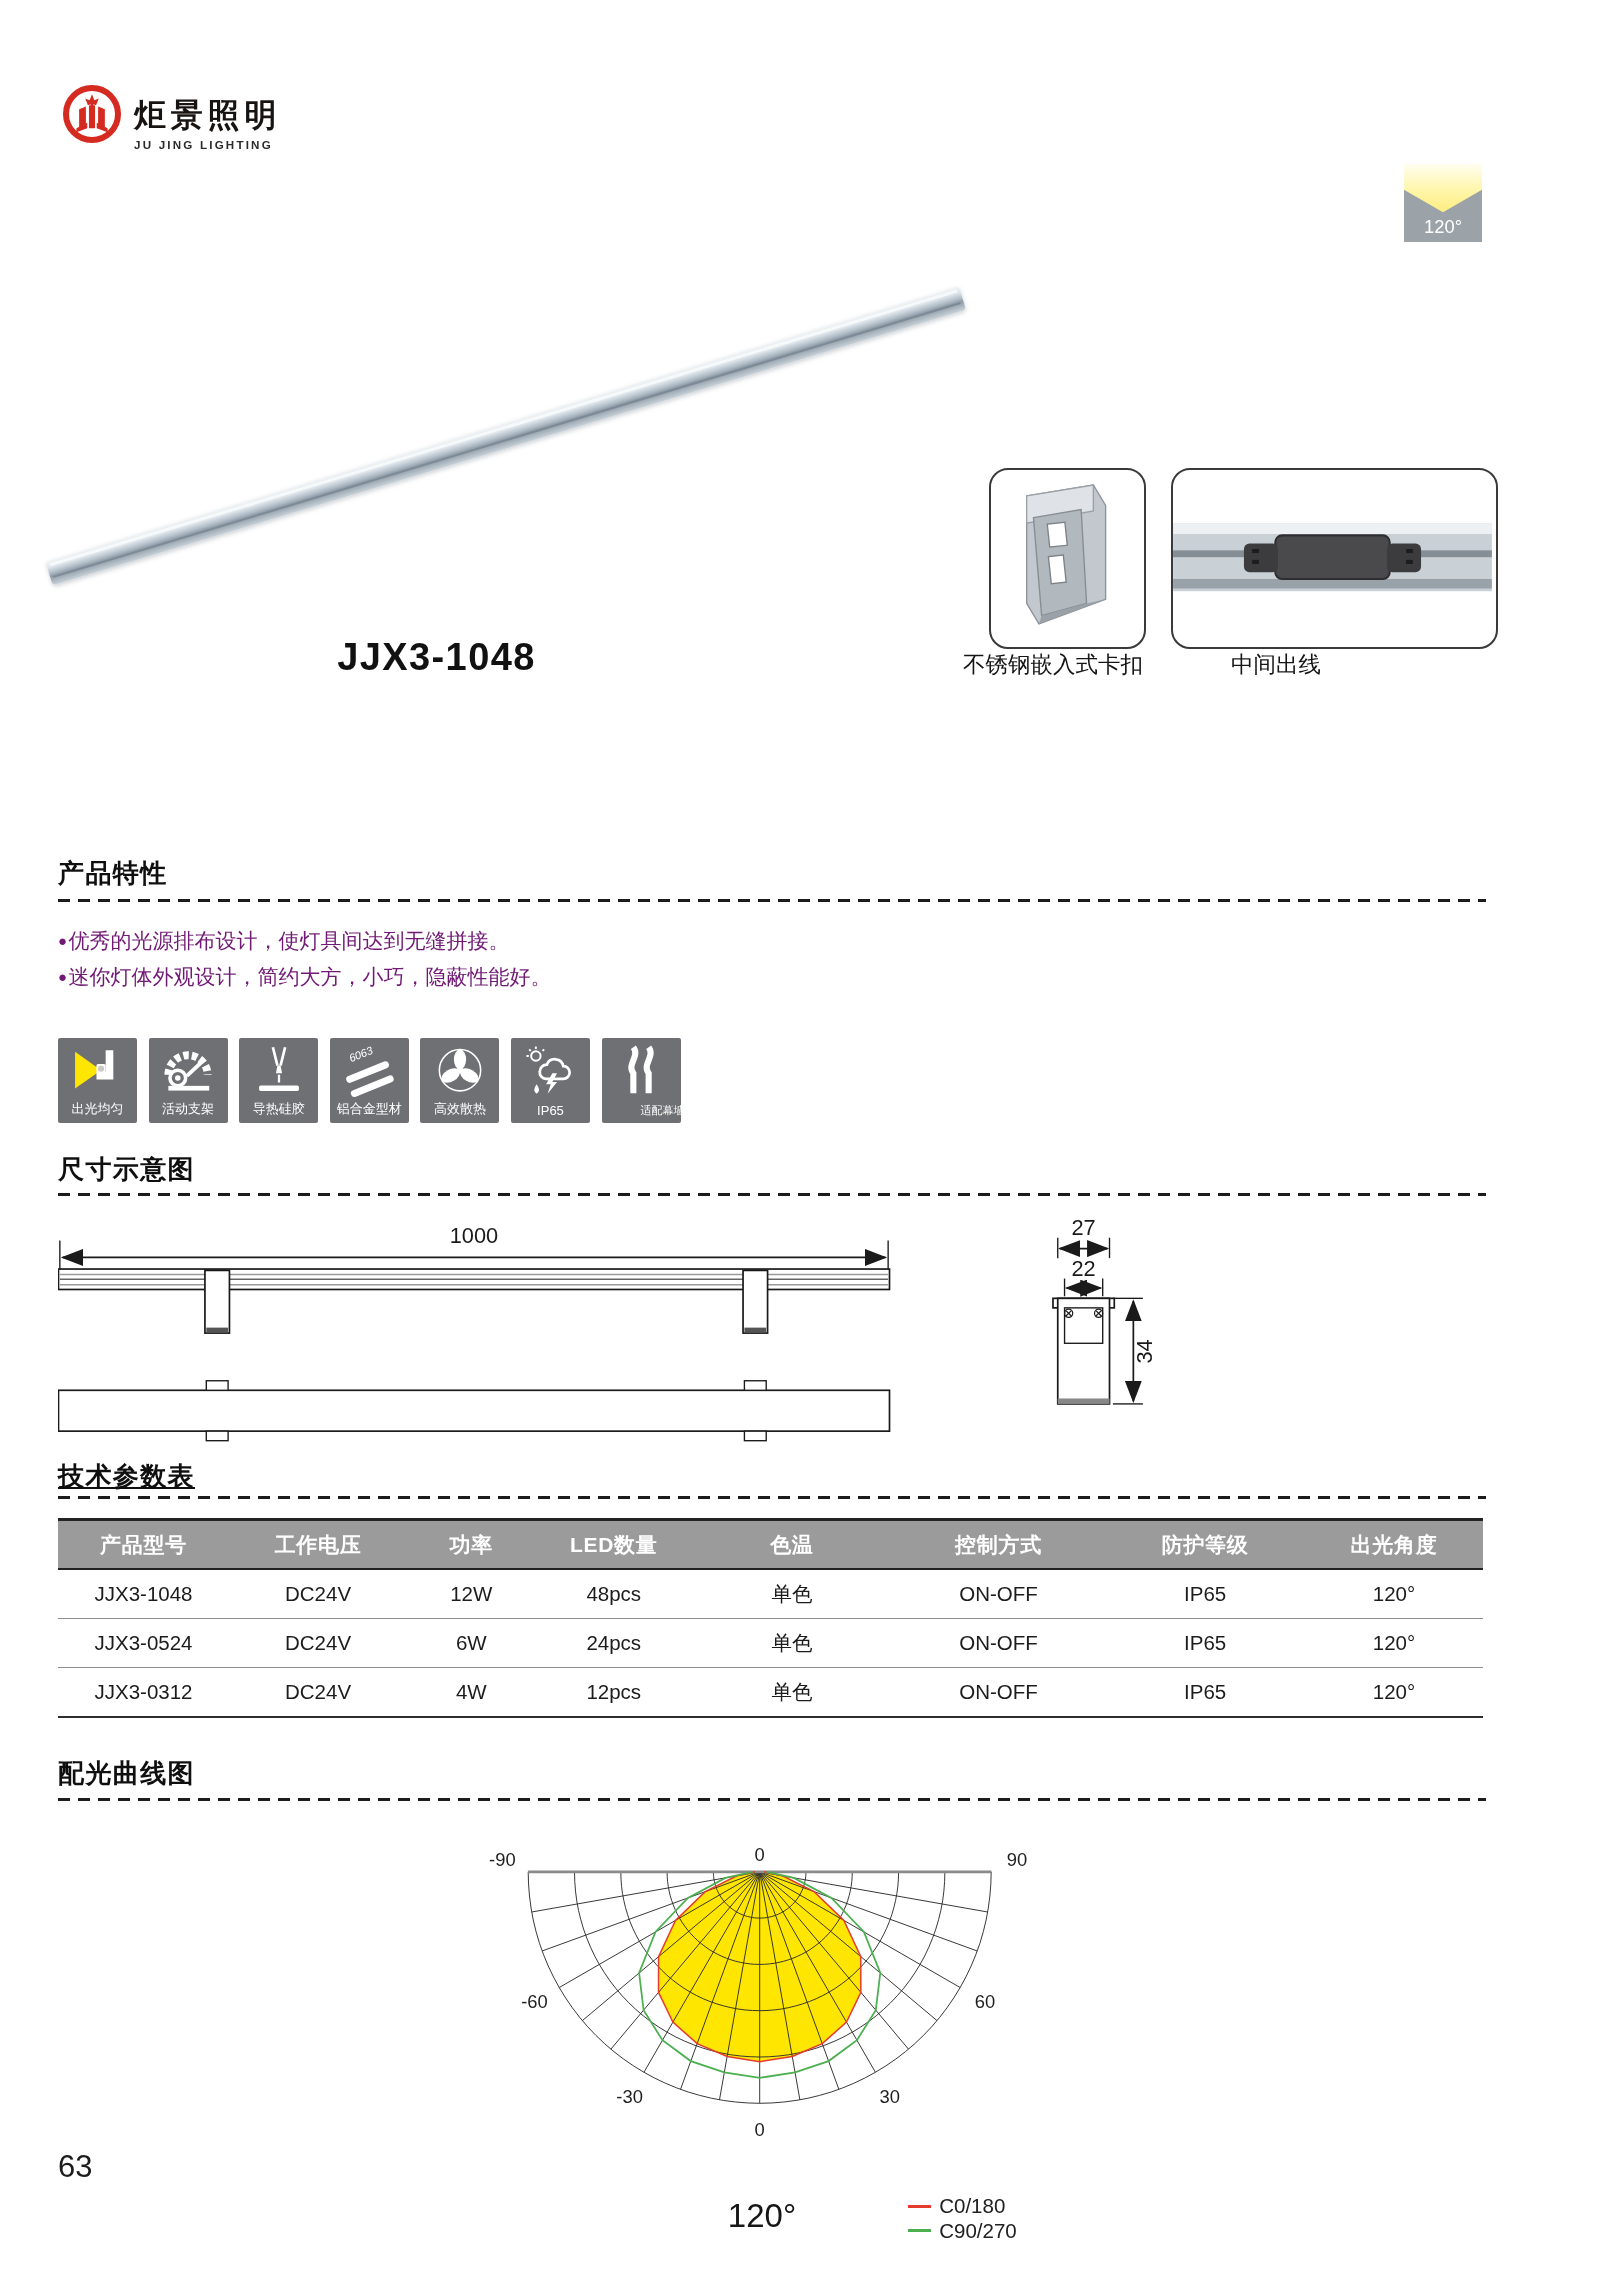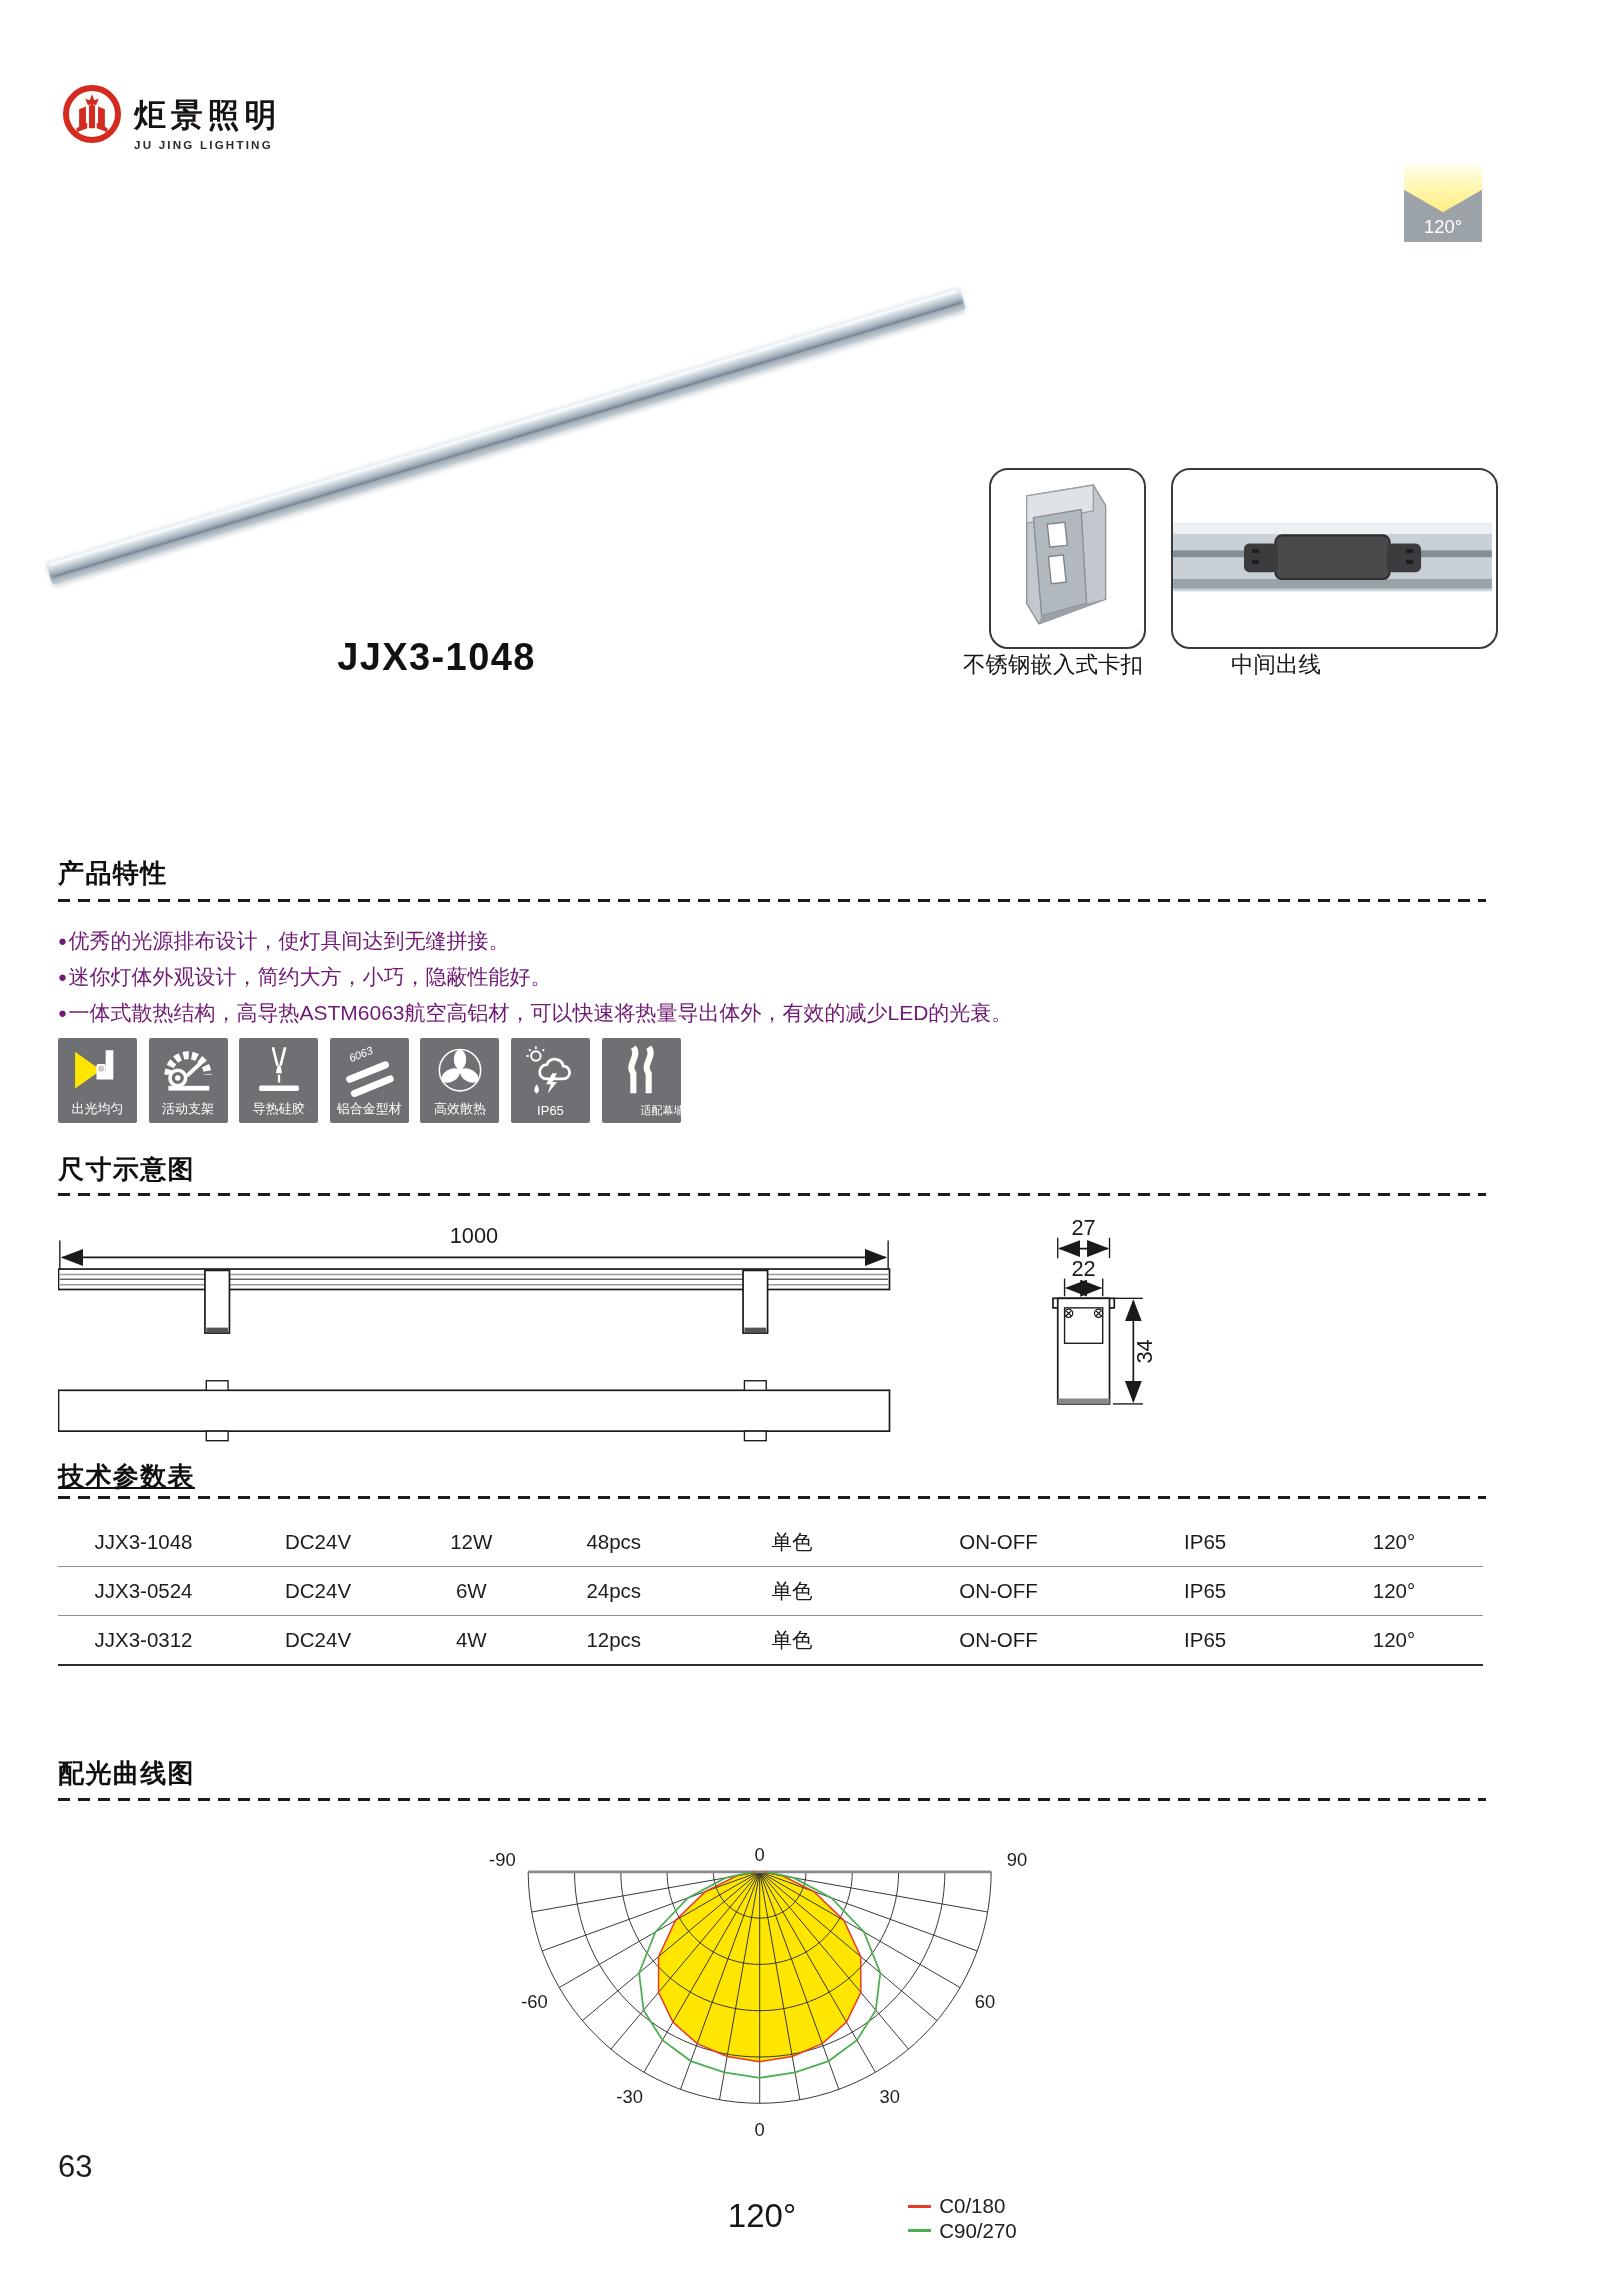--- a/index.html
+++ b/index.html
@@ -120,21 +120,20 @@
     </svg>
   </div>
   <div class="detail-caption abs" style="left:963px;top:649px;width:205px;">不锈钢嵌入式卡扣</div>
   <div class="detail-caption abs" style="left:1231px;top:649px;width:205px;">中间出线</div>
 
   <div class="hd abs" style="left:58px;top:856px;">产品特性</div>
   <div class="dash abs" style="left:58px;top:899px;width:1428px;"></div>
 
   <div class="bullet abs" style="left:58px;top:927px;"><span class="dot">●</span><span>优秀的光源排布设计，使灯具间达到无缝拼接。</span></div>
   <div class="bullet abs" style="left:58px;top:963px;"><span class="dot">●</span><span>迷你灯体外观设计，简约大方，小巧，隐蔽性能好。</span></div>
-  <div class="bullet abs" style="left:58px;top:999px;"><span class="dot">●</span><span>一体式散热结构，高导热ASTM6063航空高铝材，可以快速将热量导出体外，有效的减少LED的光衰。</span></div>
 
   <div class="abs" style="left:58px;top:1038px;display:flex;gap:11.6px;">
     <div class="tile" style="position:relative;">
       <svg class="glyph" width="49" height="55" viewBox="0 0 64 70">
         <polygon points="2,8 36,32 2,56" fill="#ffe600"></polygon>
         <path d="M42 6 h10 v38 h-22 v-10 h12 z" fill="#fff"></path>
         <rect x="30" y="24" width="12" height="12" rx="2" fill="#fff"></rect>
         <circle cx="36" cy="30" r="4" fill="#c9c9c9"></circle>
       </svg>
       <div class="lbl">出光均匀</div>
@@ -258,20 +257,30 @@
     <line x1="1548" y1="115" x2="1592" y2="115" stroke="#1a1a1a" stroke-width="2"></line>
     <line x1="1548" y1="270" x2="1592" y2="270" stroke="#1a1a1a" stroke-width="2"></line>
     <line x1="1578" y1="119" x2="1578" y2="266" stroke="#1a1a1a" stroke-width="2.5" marker-start="url(#ah)" marker-end="url(#ah)"></line>
     <text x="1606" y="193" font-size="32" fill="#1a1a1a" text-anchor="middle" transform="rotate(-90 1606 193)">34</text>
   </svg>
 
   <div class="hd abs" style="left:58px;top:1459px;text-decoration:underline;">技术参数表</div>
   <div class="dash abs" style="left:58px;top:1496px;width:1428px;"></div>
 
   <div id="spec-table" class="abs" style="left:58px;top:1518px;">
+    <div class="thead">
+      <div class="th c0">产品型号</div>
+      <div class="th c1">工作电压</div>
+      <div class="th c2">功率</div>
+      <div class="th c3">LED数量</div>
+      <div class="th c4">色温</div>
+      <div class="th c5">控制方式</div>
+      <div class="th c6">防护等级</div>
+      <div class="th c7">出光角度</div>
+    </div>
     <div class="tr">
       <div class="td c0">JJX3-1048</div>
       <div class="td c1">DC24V</div>
       <div class="td c2">12W</div>
       <div class="td c3">48pcs</div>
       <div class="td c4">单色</div>
       <div class="td c5">ON-OFF</div>
       <div class="td c6">IP65</div>
       <div class="td c7">120°</div>
     </div>

